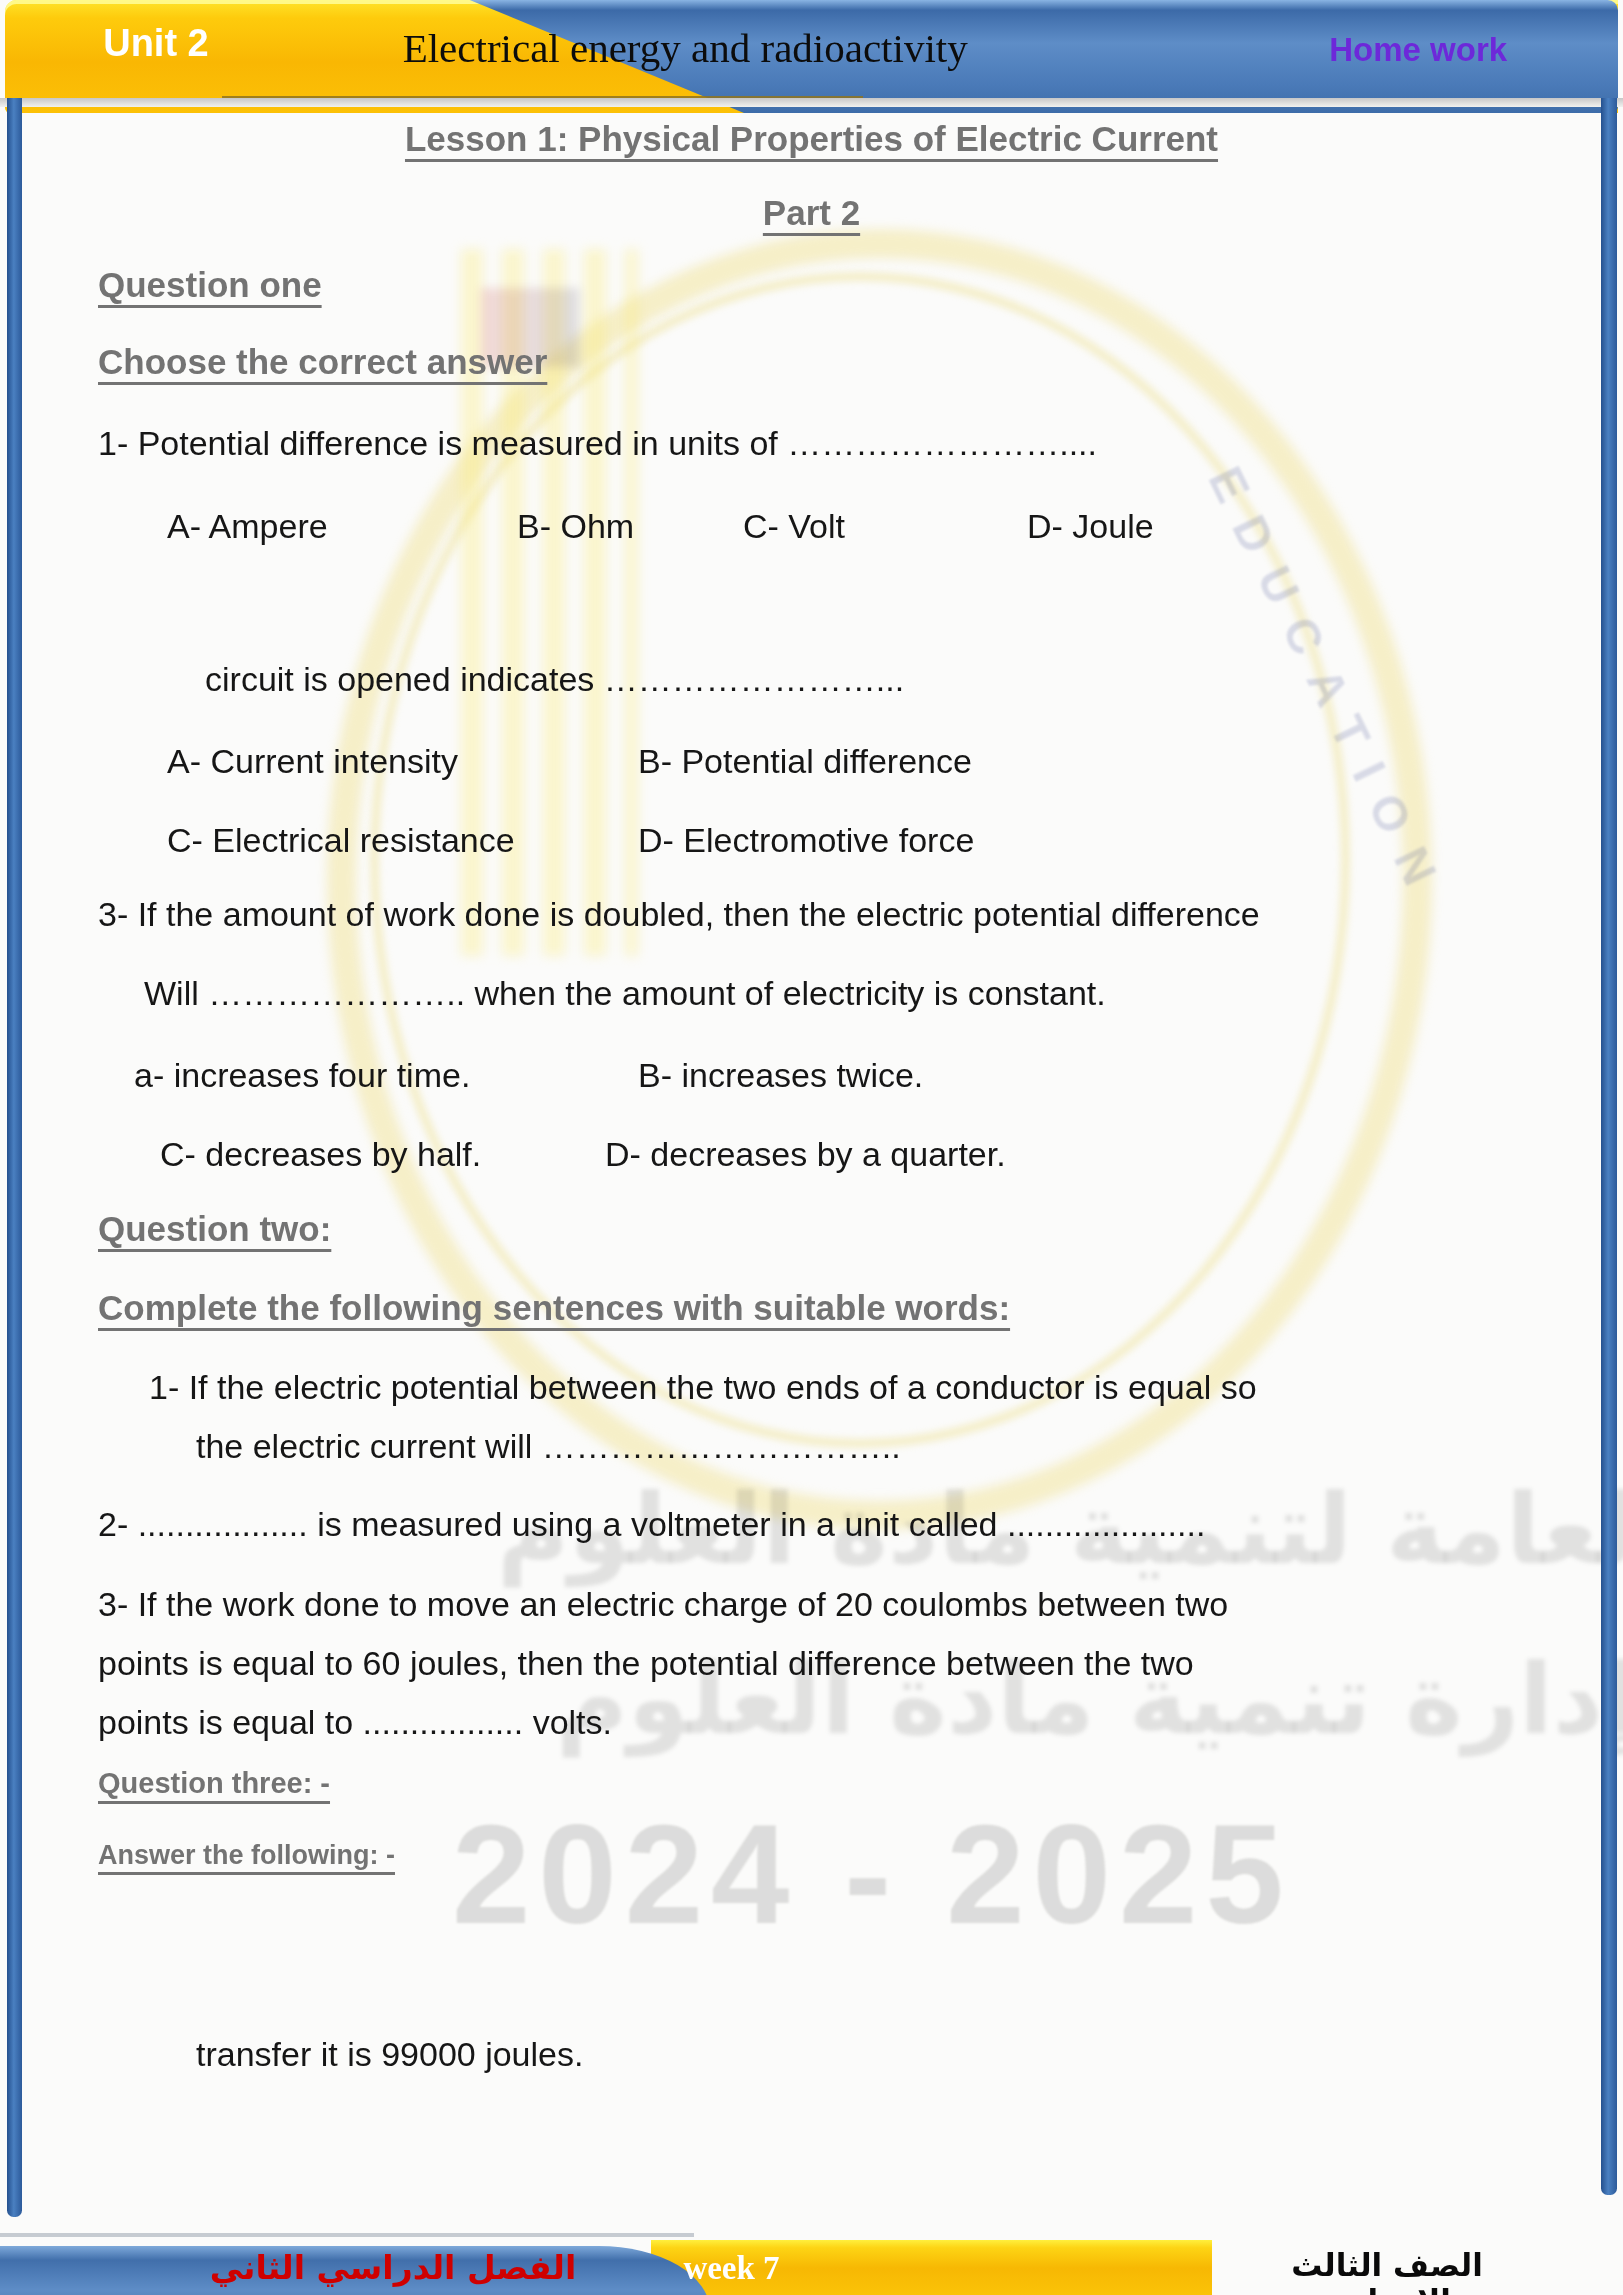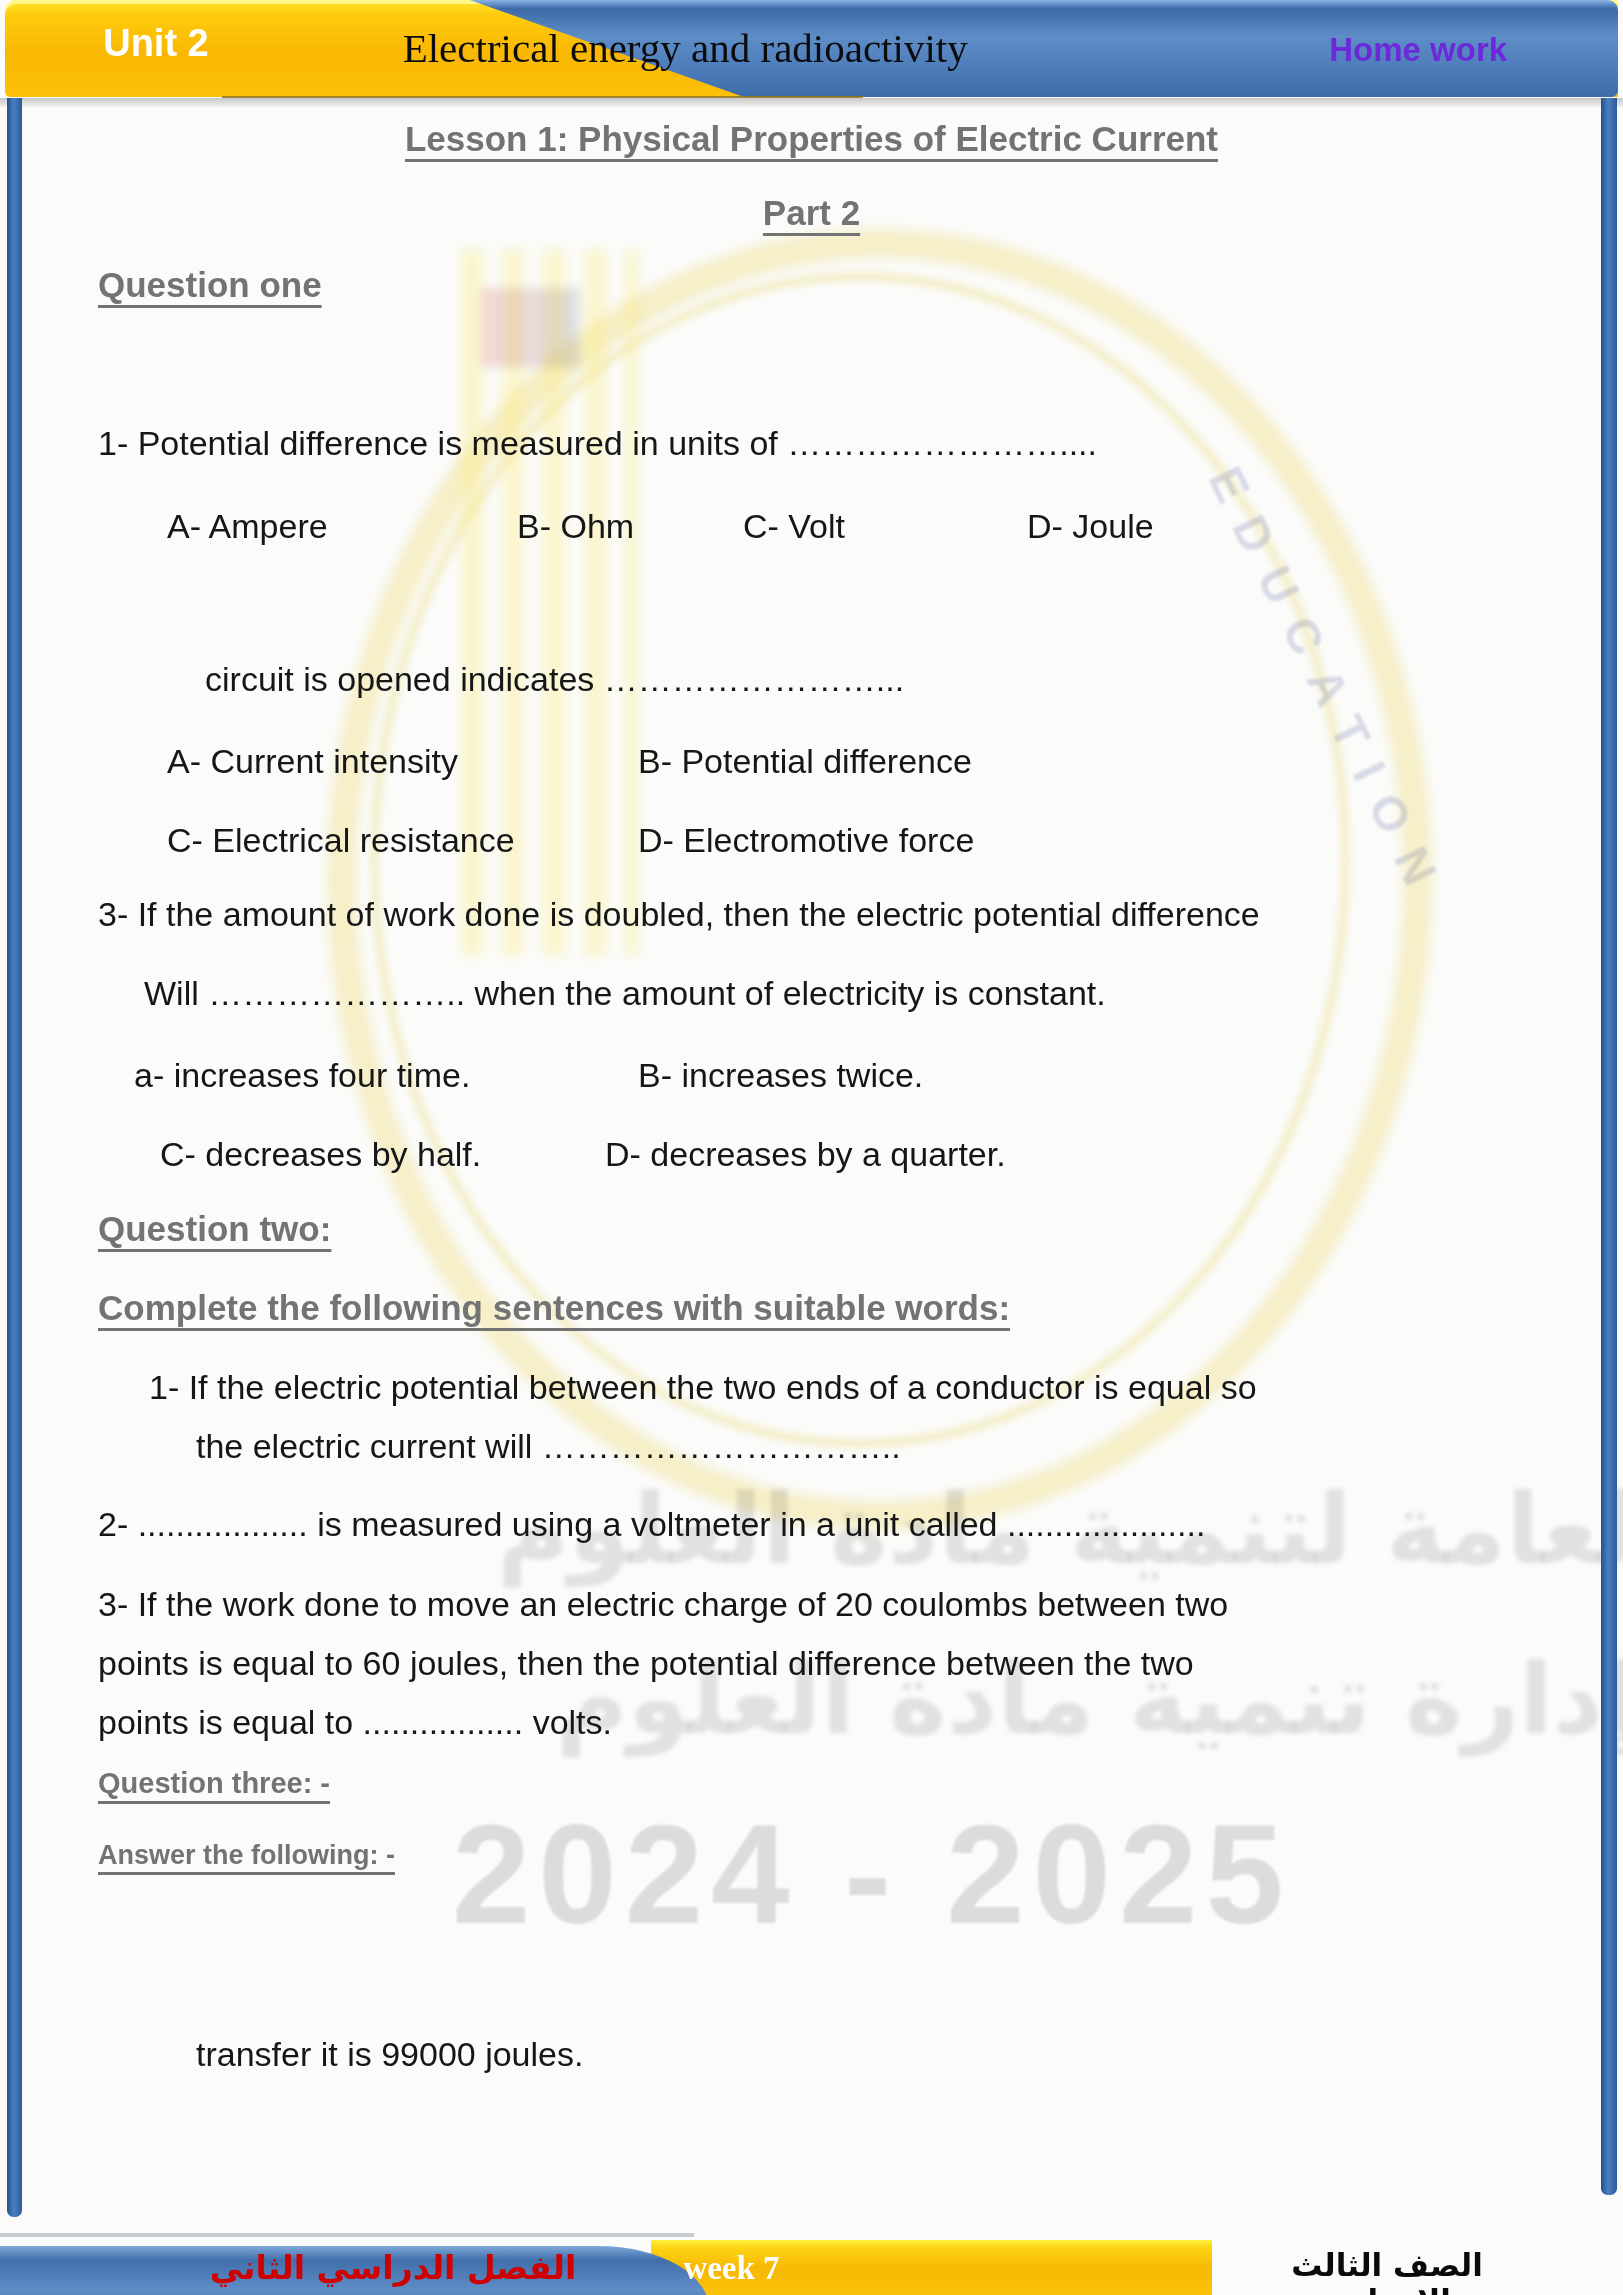--- a/index.html
+++ b/index.html
@@ -3,21 +3,21 @@
 <meta charset="utf-8">
 <style>
   html,body{margin:0;padding:0;}
   #page{
     position:relative; width:1623px; height:2295px;
     background:#fbfbfa; overflow:hidden;
     font-family:"Liberation Sans", sans-serif;
     color:#161616;
   }
   
-  .hdr{position:absolute;left:5.2px;top:0;width:1613px;height:97px;}
+  .hdr{position:absolute;left:5.2px;top:0;width:1613px;height:113px;}
   .hdr-yellow{
     position:absolute;inset:0;border-radius:11.8px 0 0 5.2px;
     background:linear-gradient(180deg,#ffe42a 0%,#fecb0c 16%,#f9b703 55%,#fcc107 100%);
     box-shadow:inset 0 3.9px 0 rgba(255,255,160,.8);
   }
   .hdr-blue{
     position:absolute;inset:0;border-radius:0 10.5px 6.5px 0;
     background:linear-gradient(180deg,#89b4e3 0%,#3c6aa8 9%,#5e8dc7 38%,#4a7ab8 75%,#3d6ca9 100%);
     clip-path:polygon(28.8% 0,100% 0,100% 100%,45.8% 100%);
   }
@@ -99,20 +99,21 @@
   <div class="hdr-goldline"></div>
   <div class="hdr-shadow"></div>
 
   <div class="vbar left"></div>
   <div class="vbar right"></div>
 
   <div class="line ctr red-h" style="top:119px;">Lesson 1: Physical Properties of Electric Current</div>
   <div class="line ctr red-h" style="top:193px;">Part 2</div>
 
   <div class="line red-h" style="left:98px;top:265px;">Question one</div>
+  <div class="line red-h" style="left:98px;top:342px;">Choose the correct answer</div>
 
   <div class="line" style="left:98px;top:424px;">1- Potential difference is measured in units of   ……………………....</div>
   <div class="line" style="left:0;top:503px;width:1623px;">
     <span class="opt" style="left:167px;">A- Ampere</span>
     <span class="opt" style="left:517px;">B- Ohm</span>
     <span class="opt" style="left:743px;">C- Volt</span>
     <span class="opt" style="left:1027px;">D- Joule</span>
   </div>
 
   <div class="line" style="left:157px;top:660px;margin-left:48px;">circuit  is opened indicates   ……………………...</div>

